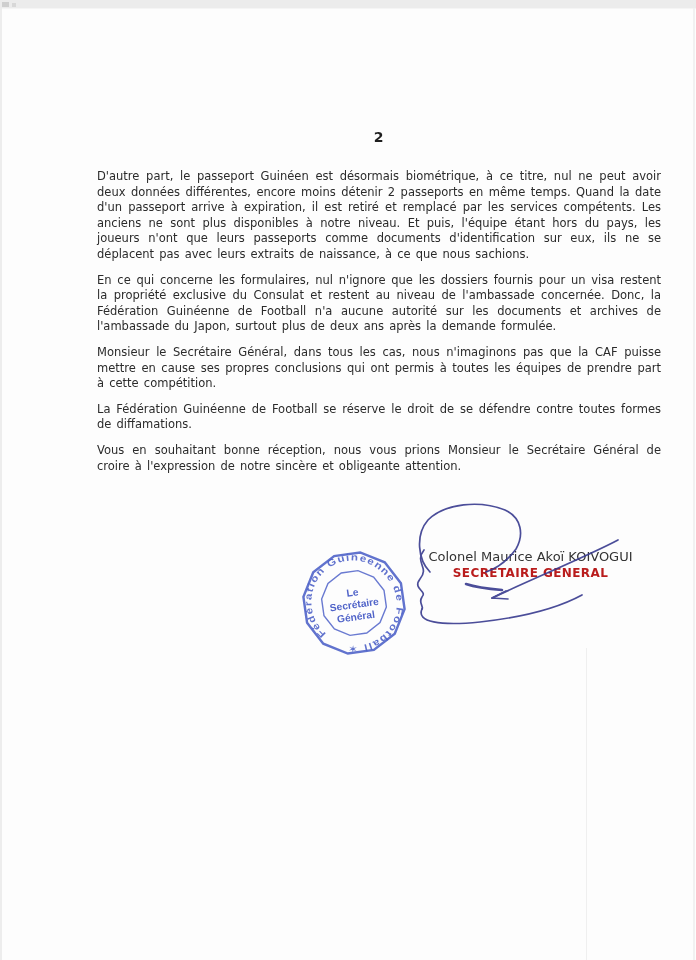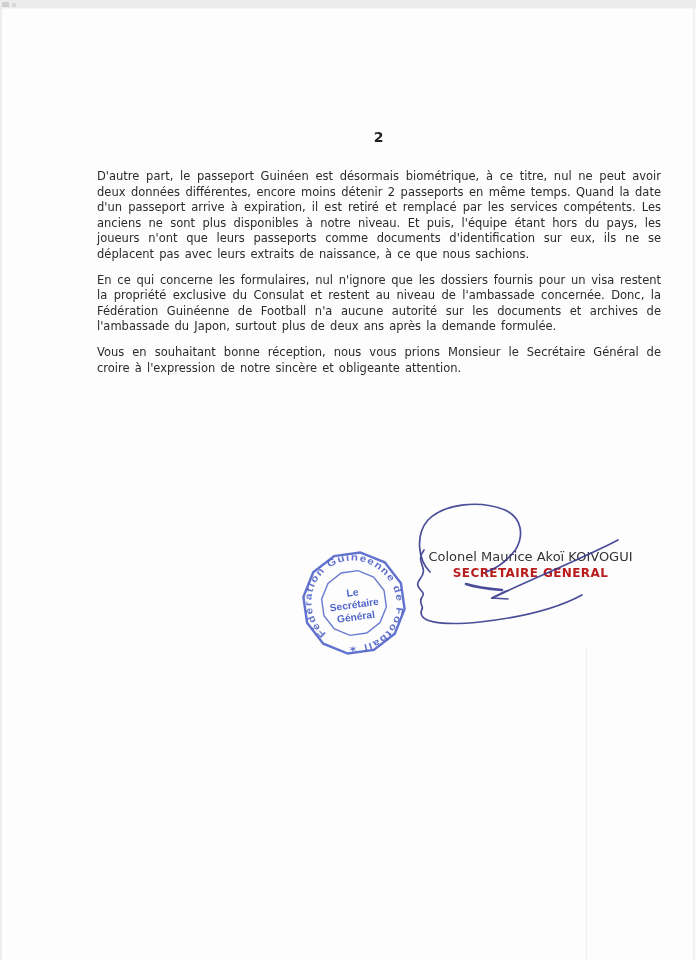--- a/index.html
+++ b/index.html
@@ -74,20 +74,22 @@
   <div class="scan-mark-b"></div>
   <div class="scan-edge-left"></div>
   <div class="scan-edge-right"></div>
   <div class="scan-line-right"></div>
 
   <div class="page-number">2</div>
 
   <div class="content">
     <p>D'autre part, le passeport Guinéen est désormais biométrique, à ce titre, nul ne peut avoir deux données différentes, encore moins détenir 2 passeports en même temps. Quand la date d'un passeport arrive à expiration, il est retiré et remplacé par les services compétents. Les anciens ne sont plus disponibles à notre niveau. Et puis, l'équipe étant hors du pays, les joueurs n'ont que leurs passeports comme documents d'identification sur eux, ils ne se déplacent pas avec leurs extraits de naissance, à ce que nous sachions.</p>
     <p>En ce qui concerne les formulaires, nul n'ignore que les dossiers fournis pour un visa restent la propriété exclusive du Consulat et restent au niveau de l'ambassade concernée. Donc, la Fédération Guinéenne de Football n'a aucune autorité sur les documents et archives de l'ambassade du Japon, surtout plus de deux ans après la demande formulée.</p>
+    <p>Monsieur le Secrétaire Général, dans tous les cas, nous n'imaginons pas que la CAF puisse mettre en cause ses propres conclusions qui ont permis à toutes les équipes de prendre part à cette compétition.</p>
+    <p>La Fédération Guinéenne de Football se réserve le droit de se défendre contre toutes formes de diffamations.</p>
     <p>Vous en souhaitant bonne réception, nous vous prions Monsieur le Secrétaire Général de croire à l'expression de notre sincère et obligeante attention.</p>
   </div>
 
   <div class="sig-block">
     <div class="sig-name">Colonel Maurice Akoï KOIVOGUI</div>
     <div class="sig-title">SECRETAIRE GENERAL</div>
   </div>
 
   <div class="stamp">
     <svg viewBox="0 0 104 104" width="106" height="106">

